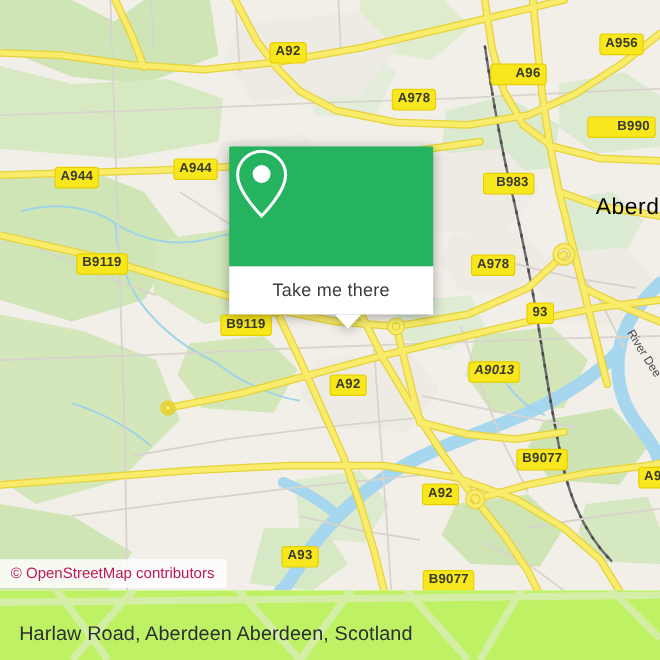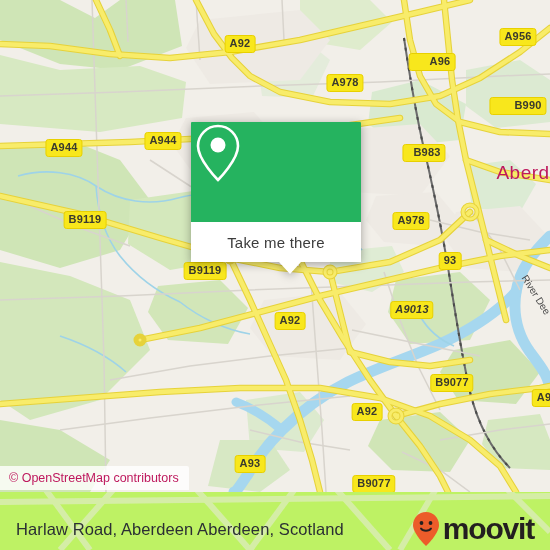--- a/index.html
+++ b/index.html
@@ -23,21 +23,21 @@
     font-size:11px;
     line-height:13px;
     padding:1px 4px 2px 4px;
     letter-spacing:.2px;
     white-space:nowrap;
     box-sizing:border-box;
     transform:translate(-50%,-50%);
   }
   .citylabel{
     position:absolute;
-    color:#be185d;
+    color:#000000;
     font-size:19px;
     letter-spacing:.5px;
     white-space:nowrap;
     transform:translate(-50%,-50%);
     font-family:"Liberation Sans",sans-serif;
   }
   .riverlabel{
     position:absolute;
     color:#4a4a4a;
     font-size:10px;
@@ -291,24 +291,15 @@
         <path d="M120 -10 L60 58"></path>
         <path d="M190 -10 L250 58"></path>
         <path d="M300 -10 L250 58"></path>
         <path d="M330 -10 L390 58"></path>
         <path d="M440 -10 L400 58"></path>
         <path d="M500 -10 L550 40"></path>
         <path d="M0 10 L550 4"></path>
       </g>
     </svg>
     <div id="footer-title">Harlaw Road, Aberdeen Aberdeen, Scotland</div>
-    <div id="brand">
-      <svg width="30" height="36" viewBox="0 0 30 36">
-        <path d="M15 1 C7.8 1 2 6.8 2 14 C2 23 15 35 15 35 C15 35 28 23 28 14 C28 6.8 22.2 1 15 1 Z" fill="#ec5c2a"></path>
-        <circle cx="10.5" cy="12" r="1.9" fill="#231f20"></circle>
-        <circle cx="19.5" cy="12" r="1.9" fill="#231f20"></circle>
-        <path d="M10 17.5 C11.8 20.4 18.2 20.4 20 17.5" fill="none" stroke="#231f20" stroke-width="1.9" stroke-linecap="round"></path>
-      </svg>
-      <span id="brand-word">moovit</span>
-    </div>
   </div>
 
 </div>
 
 </body></html>

